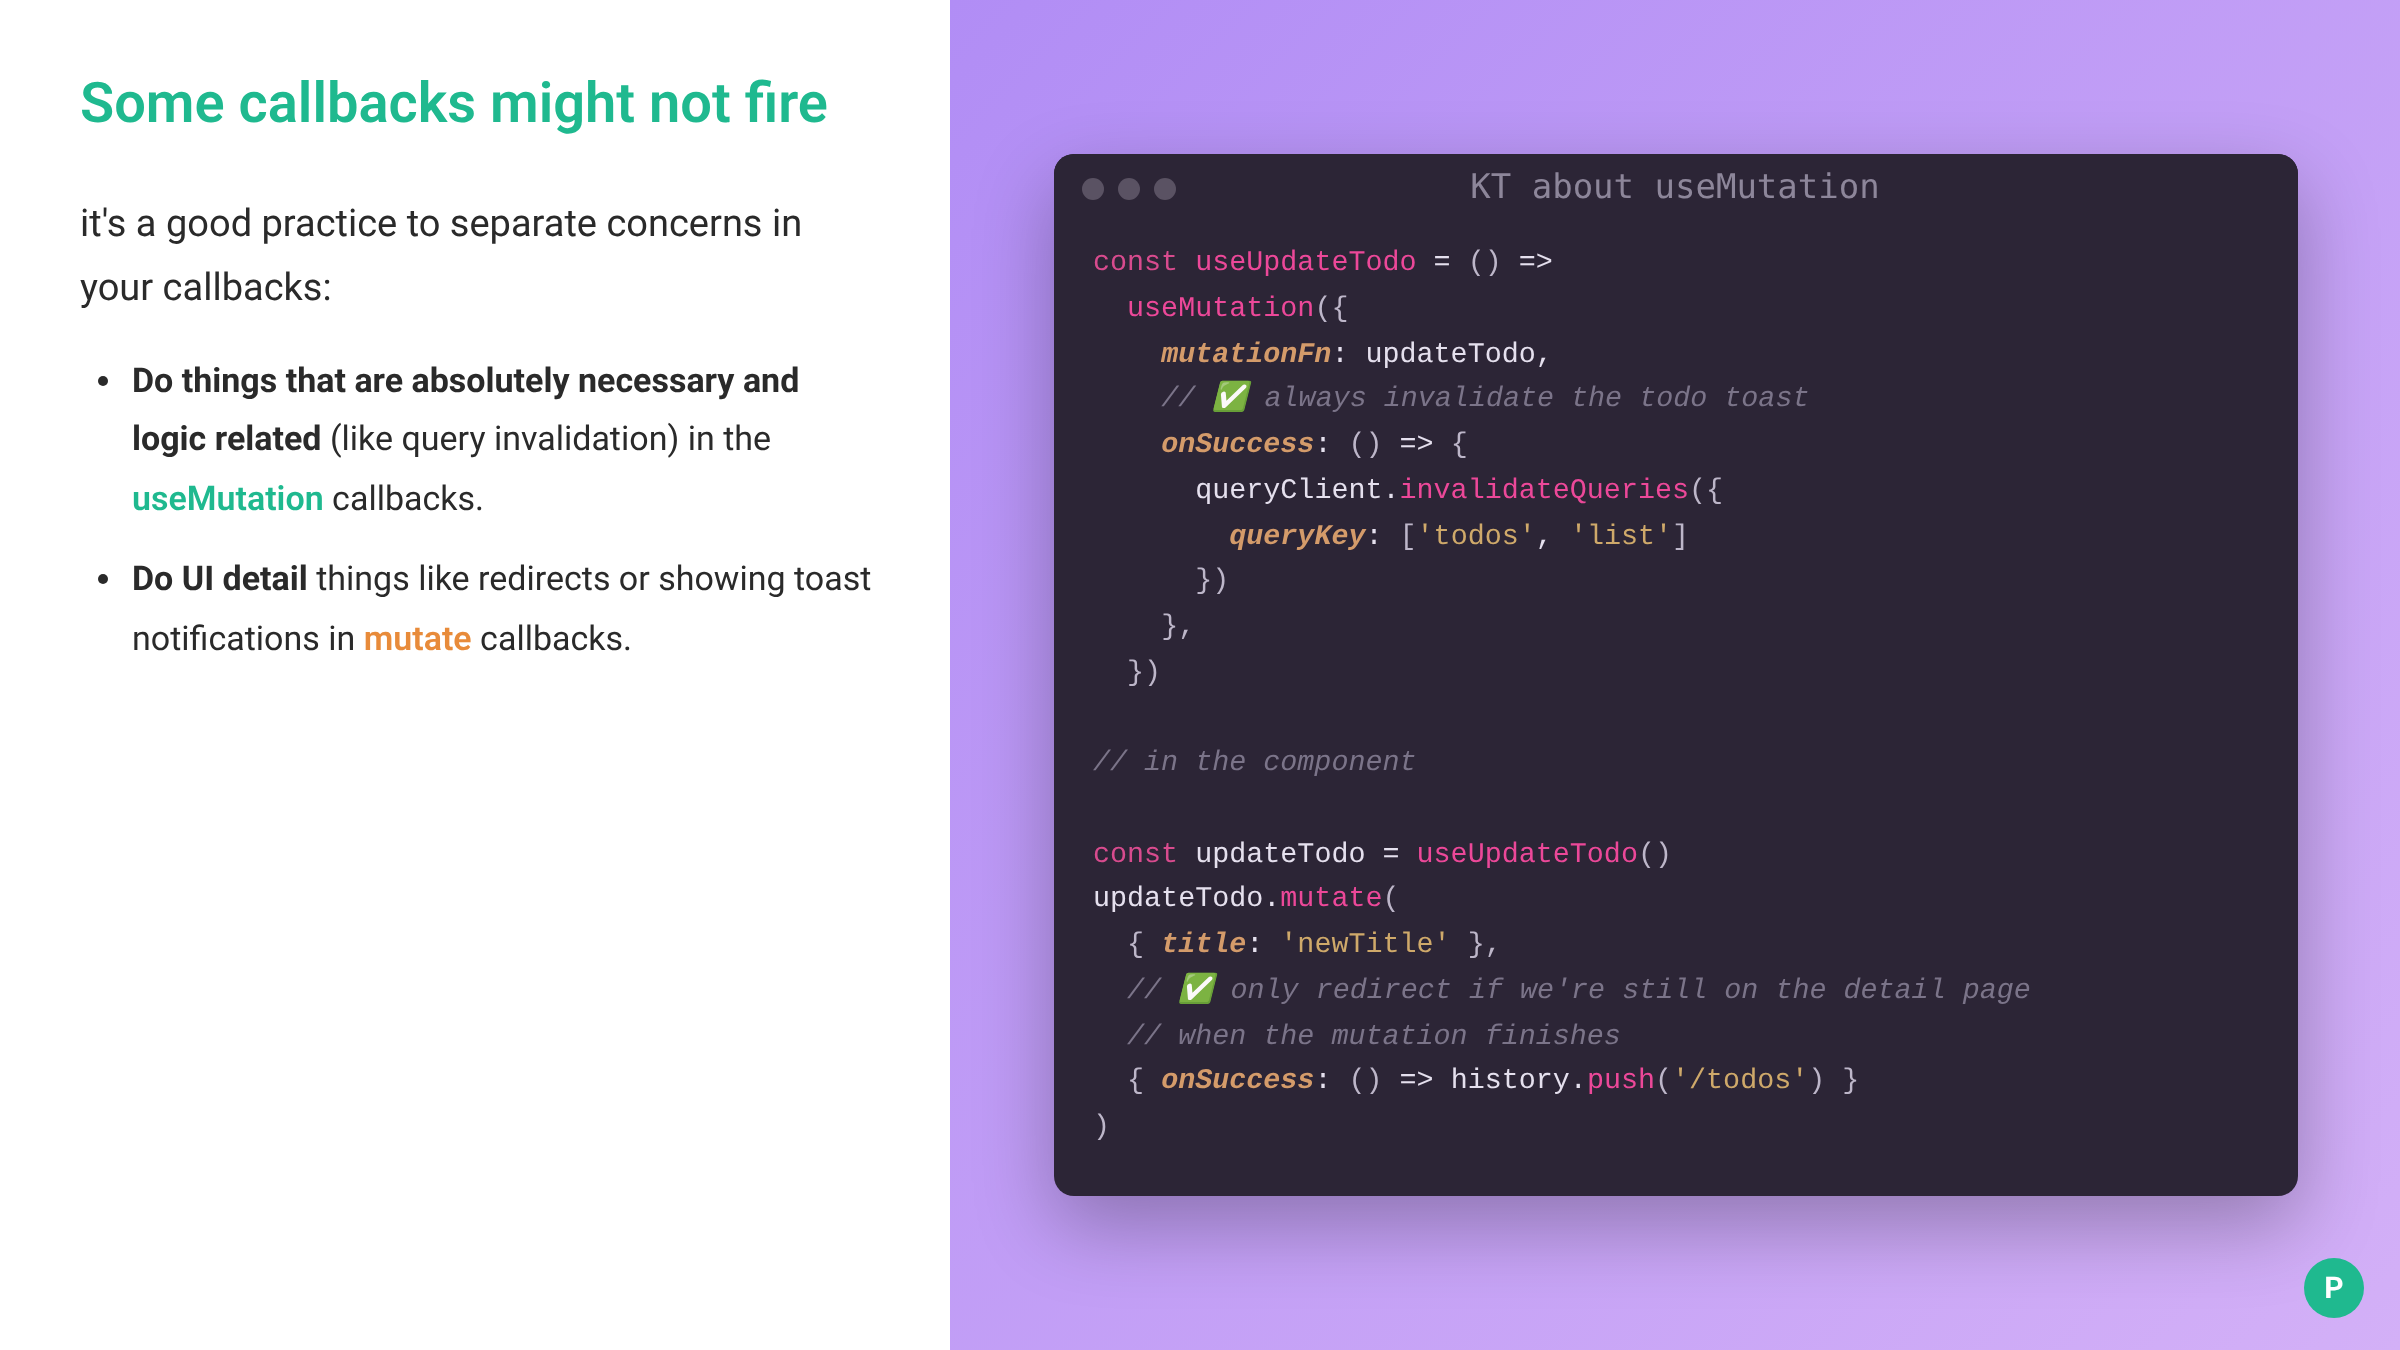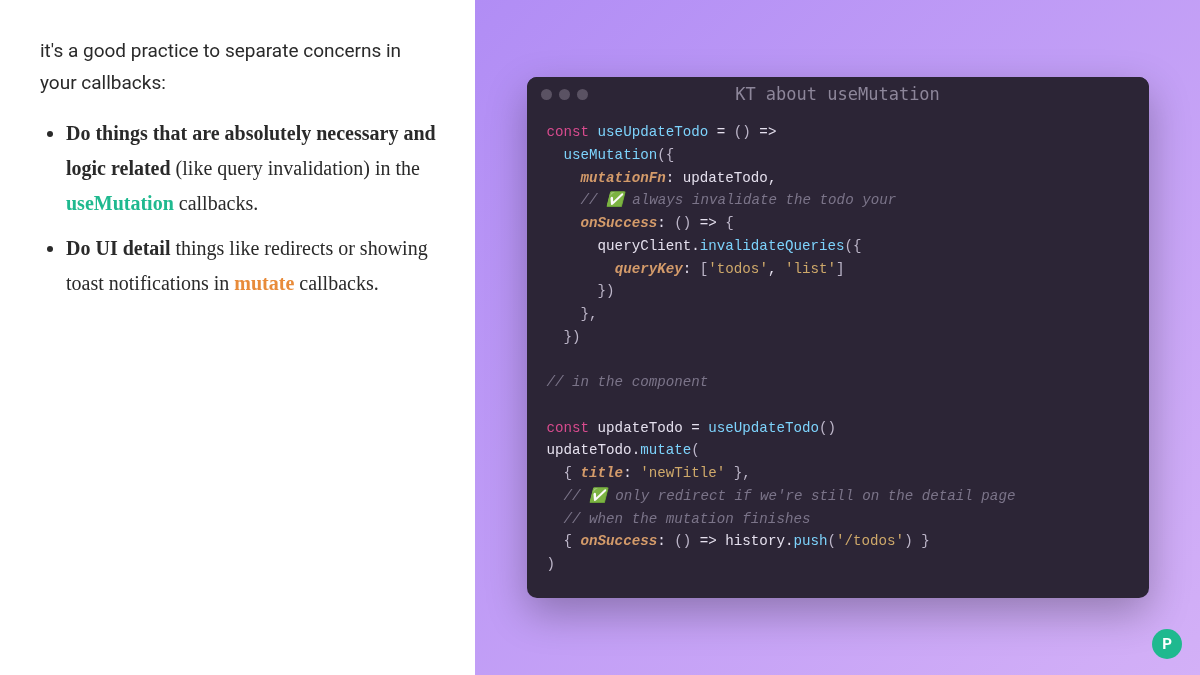--- a/index.html
+++ b/index.html
@@ -37,24 +37,23 @@
       font-size: 19px;
       line-height: 1.7;
       margin-bottom: 16px;
     }
     .bullet-list {
       list-style: disc;
       padding-left: 26px;
     }
     .bullet-list li {
       color: #2a2a2a;
-      font-size: 20px;
+      font-size: 17px;
       line-height: 1.75;
       margin-bottom: 10px;
-      font-family: Liberation Serif, serif;
     }
     .bold { font-weight: 700; }
     .kw-green { color: #1fb98f; font-weight: 600; }
     .kw-orange { color: #e88b3a; font-weight: 600; }
 
     .code-window {
       width: 622px;
       background: #2c2536;
       border-radius: 10px;
       box-shadow: 0 15px 40px rgba(0,0,0,0.28);
@@ -80,21 +79,21 @@
     }
     .code-body {
       padding: 10px 20px 22px 20px;
       font-family: "SFMono-Regular", Menlo, Consolas, "Liberation Mono", monospace;
       font-size: 14.2px;
       line-height: 1.6;
       color: #e5e0ee;
       white-space: pre;
     }
     .c-keyword { color: #d84b8e; text-align: center; }
-    .c-fn { color: #7dd3fc; }
+    .c-fn { color: #ec4899; }
     .c-prop { color: #d49b6a; font-style: italic; font-weight: bold; }
     .c-str { color: #cfa96a; }
     .c-comment { color: #7b7489; font-style: italic; }
     .c-plain { color: #e5e0ee; }
     .c-paren { color: #bdb6c9; }
     .c-arrow { color: #e5e0ee; }
 
     .logo-badge {
       position: absolute;
       right: 18px;
@@ -108,20 +107,21 @@
       align-items: center;
       justify-content: center;
       font-weight: 700;
       font-size: 15px;
     }
   </style>
 </head>
 <body>
 
 <div class="left-panel">
+  <h1 class="slide-title">Some callbacks might not fire</h1>
   <p class="intro-text">it's a good practice to separate concerns in your callbacks:</p>
   <ul class="bullet-list">
     <li>
       <span class="bold">Do things that are absolutely necessary and logic related</span><span> (like query invalidation) in the </span><span class="kw-green">useMutation</span><span> callbacks.</span>
     </li>
     <li>
       <span class="bold">Do UI detail</span><span> things like redirects or showing toast notifications in </span><span class="kw-orange">mutate</span><span> callbacks.</span>
     </li>
   </ul>
 </div>
@@ -132,21 +132,21 @@
       <div class="dots">
         <div class="dot"></div>
         <div class="dot"></div>
         <div class="dot"></div>
       </div>
       <div class="window-title">KT about useMutation</div>
     </div>
     <div class="code-body"><span class="c-keyword">const</span> <span class="c-fn">useUpdateTodo</span><span class="c-plain"> = </span><span class="c-paren">(</span><span class="c-paren">)</span><span class="c-arrow"> =&gt;</span>
   <span class="c-fn">useMutation</span><span class="c-paren">({</span>
     <span class="c-prop">mutationFn</span><span class="c-plain">: </span><span class="c-plain">updateTodo</span><span class="c-plain">,</span>
-    <span class="c-comment">// ✅ always invalidate the todo your</span>
+    <span class="c-comment">// ✅ always invalidate the todo toast</span>
     <span class="c-prop">onSuccess</span><span class="c-plain">: </span><span class="c-paren">()</span><span class="c-plain"> =&gt; </span><span class="c-paren">{</span>
       <span class="c-plain">queryClient</span><span class="c-plain">.</span><span class="c-fn">invalidateQueries</span><span class="c-paren">({</span>
         <span class="c-prop">queryKey</span><span class="c-plain">: </span><span class="c-paren">[</span><span class="c-str">'todos'</span><span class="c-plain">, </span><span class="c-str">'list'</span><span class="c-paren">]</span>
       <span class="c-paren">})</span>
     <span class="c-paren">},</span>
   <span class="c-paren">})</span>
 
 <span class="c-comment">// in the component</span>
 
 <span class="c-keyword">const</span> <span class="c-plain">updateTodo</span><span class="c-plain"> = </span><span class="c-fn">useUpdateTodo</span><span class="c-paren">()</span>

